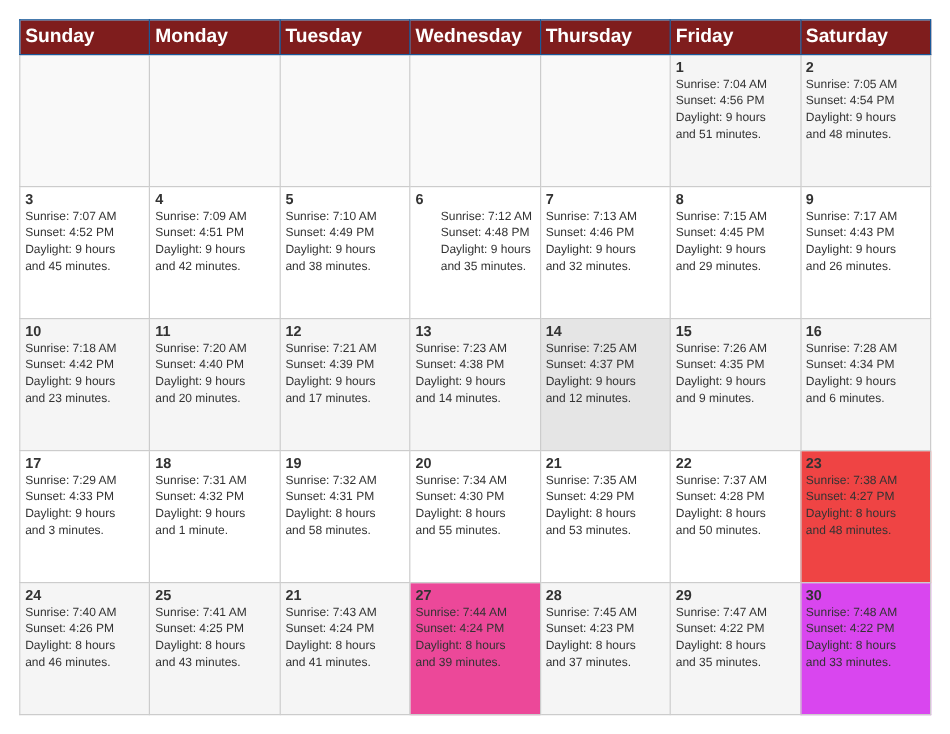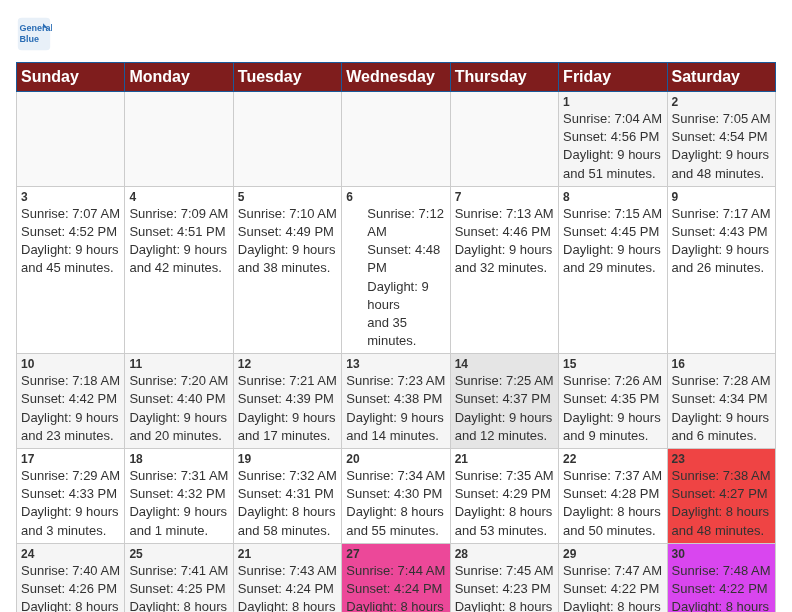--- a/index.html
+++ b/index.html
@@ -74,50 +74,32 @@
     .calendar tbody tr:nth-child(even) td {
       background: #fff;
     }
     .day-number {
       font-size: 12px;
       font-weight: bold;
       display: block;
       margin-bottom: 1px;
     }
     .day-info {
-      font-size: 13px;
+      font-size: 10px;
       color: #333;
       line-height: 1.4;
     }
     .empty-cell {
       background: #f9f9f9 !important;
     }
   </style>
 </head>
 <body>
 
 <div class="page">
-  <div class="header">
-    <div class="logo">
-      <svg class="logo-icon" viewBox="0 0 40 40">
-        <rect x="2" y="2" width="36" height="36" rx="4" fill="#e8f0f8"></rect>
-        <text x="4" y="17" font-size="10" font-weight="bold" fill="#2a6db5">General</text>
-        <text x="4" y="29" font-size="10" font-weight="bold" fill="#2a6db5">Blue</text>
-        <polygon points="30,8 38,16 30,12" fill="#2a6db5"></polygon>
-      </svg>
-      <div style="display:flex;flex-direction:column;line-height:1.2;">
-        <span style="font-size:16px;font-weight:bold;color:#2a6db5;"></span>
-        <span style="font-size:16px;font-weight:bold;color:#2a6db5;"></span>
-      </div>
-    </div>
-    <div class="title-block">
-      <div class="month-title"></div>
-      <div class="location"></div>
-    </div>
-  </div>
 
   <table class="calendar">
     <thead>
       <tr>
       <th>Sunday</th>
           <th>Monday</th>
           <th>Tuesday</th>
           <th>Wednesday</th>
           <th>Thursday</th>
           <th>Friday</th>

